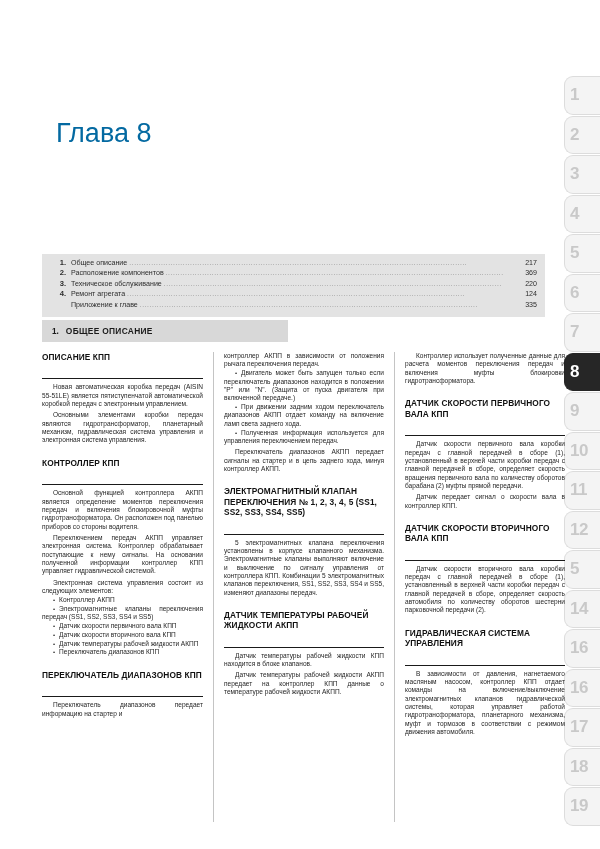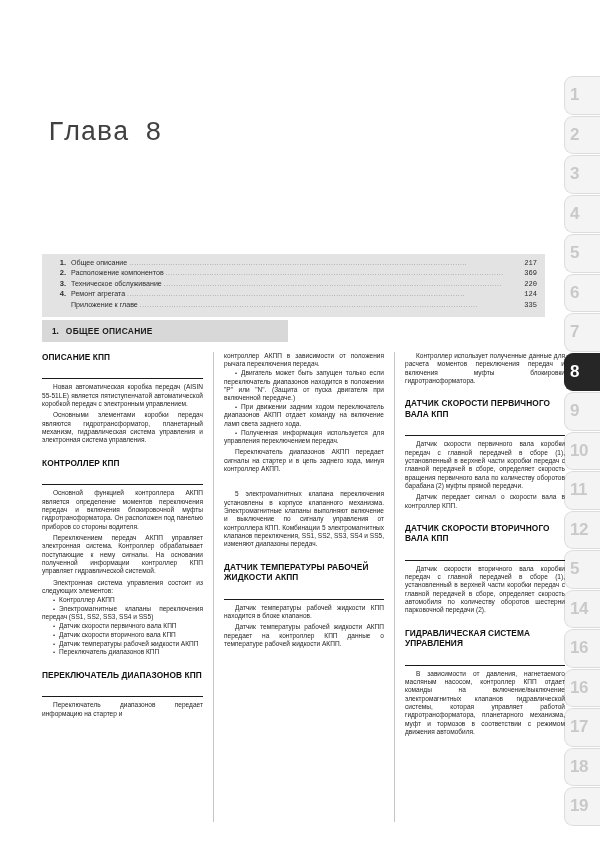--- a/index.html
+++ b/index.html
@@ -45,27 +45,26 @@
   }
   .tab.active {
     background: #262626;
     border-color: #262626;
     color: #ffffff;
   }
 
   
   .chapter-label {
     position: absolute;
-    left: 48px;
+    left: 56px;
     top: 118px;
     font-size: 27px;
     font-weight: 400;
-    color: #404040;
+    color: #0369a1;
     letter-spacing: 0px;
-    font-family: Liberation Mono, monospace;
   }
   .chapter-title {
     position: absolute;
     left: 44px;
     top: 183px;
     width: 430px;
     font-size: 30px;
     font-weight: 700;
     line-height: 33px;
     color: #1a1a1a;
@@ -100,21 +99,21 @@
   }
   .toc-name { flex: none; }
   .toc-dots {
     flex: 1 1 auto;
     overflow: hidden;
     margin: 0 2px;
     color: #8a8a8a;
     font-size: 6.6px;
     letter-spacing: 0.6px;
   }
-  .toc-page { flex: none; font-family: Liberation Mono, monospace; }
+  .toc-page { flex: none; }
 
   
   .section-bar {
     position: absolute;
     left: 42px;
     top: 320px;
     width: 246px;
     height: 22px;
     background: #d8d8d8;
     display: flex;
@@ -284,20 +283,21 @@
       <p class="body first">Переключатель диапазонов передает информацию на стартер и</p>
     </div>
 
     <div class="col c2">
       <p class="body" style="margin-top:0;text-indent:0">контроллер АКПП в зависимости от положения рычага переключения передач.</p>
       <p class="bullet ind">Двигатель может быть запущен только если переключатель диапазонов находится в положении "P" или "N". (Защита от пуска двигателя при включенной передаче.)</p>
       <p class="bullet ind">При движении задним ходом переключатель диапазонов АКПП отдает команду на включение ламп света заднего хода.</p>
       <p class="bullet ind">Полученная информация используется для управления переключением передач.</p>
       <p class="body">Переключатель диапазонов АКПП передает сигналы на стартер и в цепь заднего хода, минуя контроллер АКПП.</p>
       <div class="gap"></div>
+      <h3 class="head">ЭЛЕКТРОМАГНИТНЫЙ КЛАПАН ПЕРЕКЛЮЧЕНИЯ № 1, 2, 3, 4, 5 (SS1, SS2, SS3, SS4, SS5)</h3>
       <p class="body first">5 электромагнитных клапана переключения установлены в корпусе клапанного механизма. Электромагнитные клапаны выполняют включение и выключение по сигналу управления от контроллера КПП. Комбинации 5 электромагнитных клапанов переключения, SS1, SS2, SS3, SS4 и SS5, изменяют диапазоны передач.</p>
       <div class="gap"></div>
       <h3 class="head">ДАТЧИК ТЕМПЕРАТУРЫ РАБОЧЕЙ ЖИДКОСТИ АКПП</h3>
       <p class="body first">Датчик температуры рабочей жидкости КПП находится в блоке клапанов.</p>
       <p class="body">Датчик температуры рабочей жидкости АКПП передает на контроллер КПП данные о температуре рабочей жидкости АКПП.</p>
     </div>
 
     <div class="col c3">
       <p class="body" style="margin-top:0">Контроллер использует полученные данные для расчета моментов переключения передач и включения муфты блокировки гидротрансформатора.</p>
       <div class="gap"></div>

